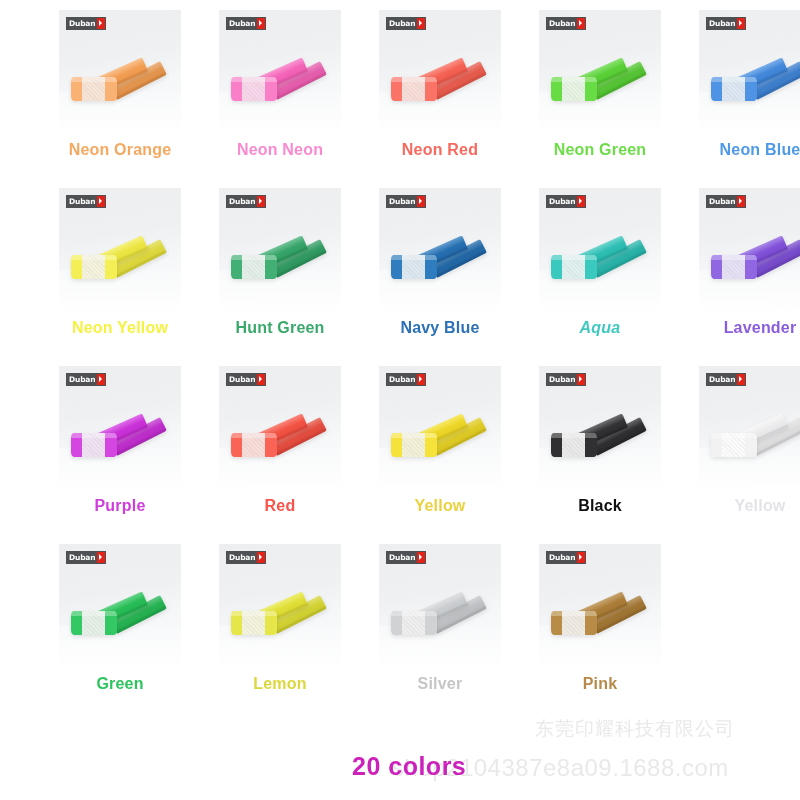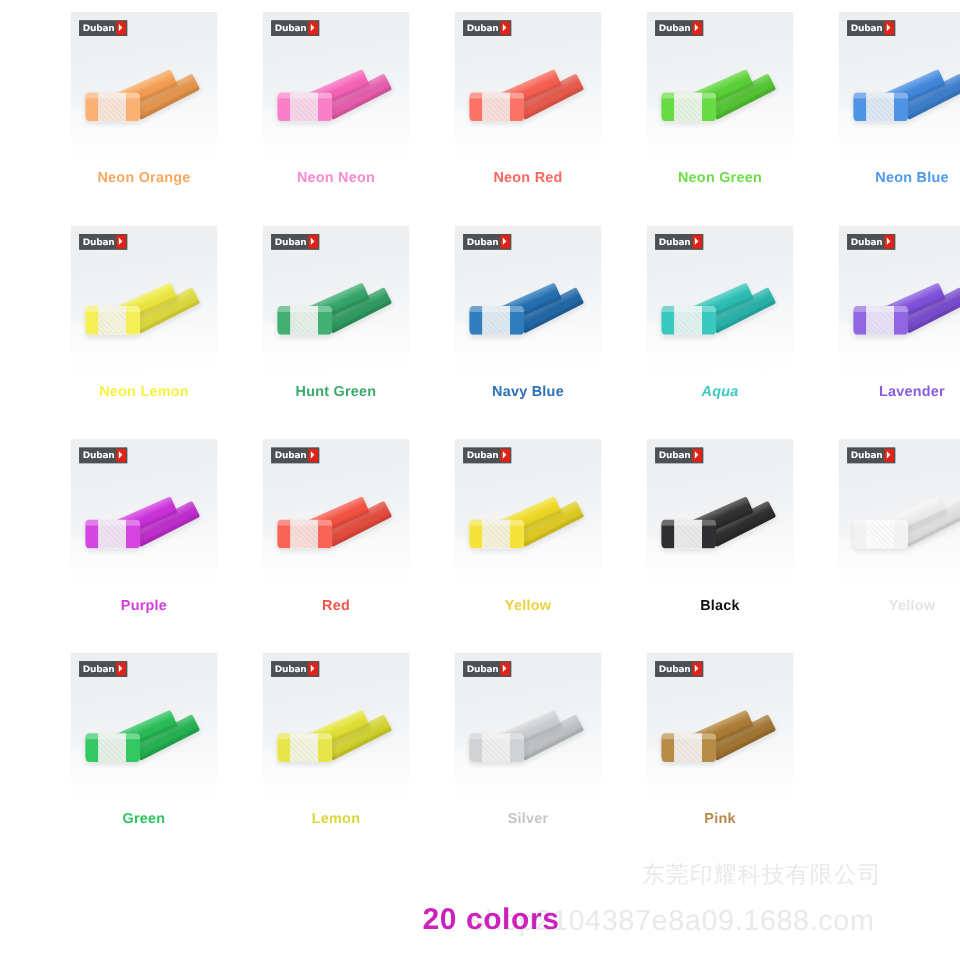--- a/index.html
+++ b/index.html
@@ -125,21 +125,21 @@
   }
   .band .edge{
     position:absolute;left:0;right:0;bottom:0;height:3px;
     background:rgba(0,0,0,.07);
   }
 
   
   .caption{
     margin-top:7px;
     font-family:"Liberation Sans", sans-serif;
-    font-size:12px;
+    font-size:16px;
     font-weight:bold;
     letter-spacing:.2px;
     white-space:nowrap;
     text-align:center;
   }
 
   
   .colors-count{
     position:absolute;left:352px;top:752px;
     font-family:"Liberation Sans", sans-serif;
@@ -313,21 +313,21 @@
               <div class="label" style="background: repeating-linear-gradient(45deg, rgba(0, 0, 0, 0.04) 0px, rgba(0, 0, 0, 0.04) 1px, transparent 1px, transparent 3px), linear-gradient(rgb(244, 242, 220), rgb(244, 242, 220));"></div>
               <div class="side2" style="background: rgb(244, 239, 85);"></div>
               <div class="top"></div>
             </div>
           </div>
           <div class="logo" style="background: rgb(77, 81, 83); border-color: rgb(77, 81, 83);">
             <span class="txt">Duban</span>
             <span class="mark" style="background: rgb(226, 35, 26);"></span>
           </div>
         </div>
-        <div class="caption" style="color: rgb(245, 242, 66);">Neon Lemon</div>
+        <div class="caption" style="color: rgb(245, 242, 66);">Neon Yellow</div>
       </div>
       <div class="cell">
         <div class="photo">
           <div class="floor"></div>
           <div class="bands">
             <div class="band b2" style="background: linear-gradient(rgb(63, 174, 114), rgb(46, 154, 96)); filter: brightness(0.94);">
               <div class="sheen"></div>
               <div class="edge"></div>
             </div>
             <div class="band b1" style="background: linear-gradient(rgb(63, 174, 114), rgb(46, 154, 96));">

